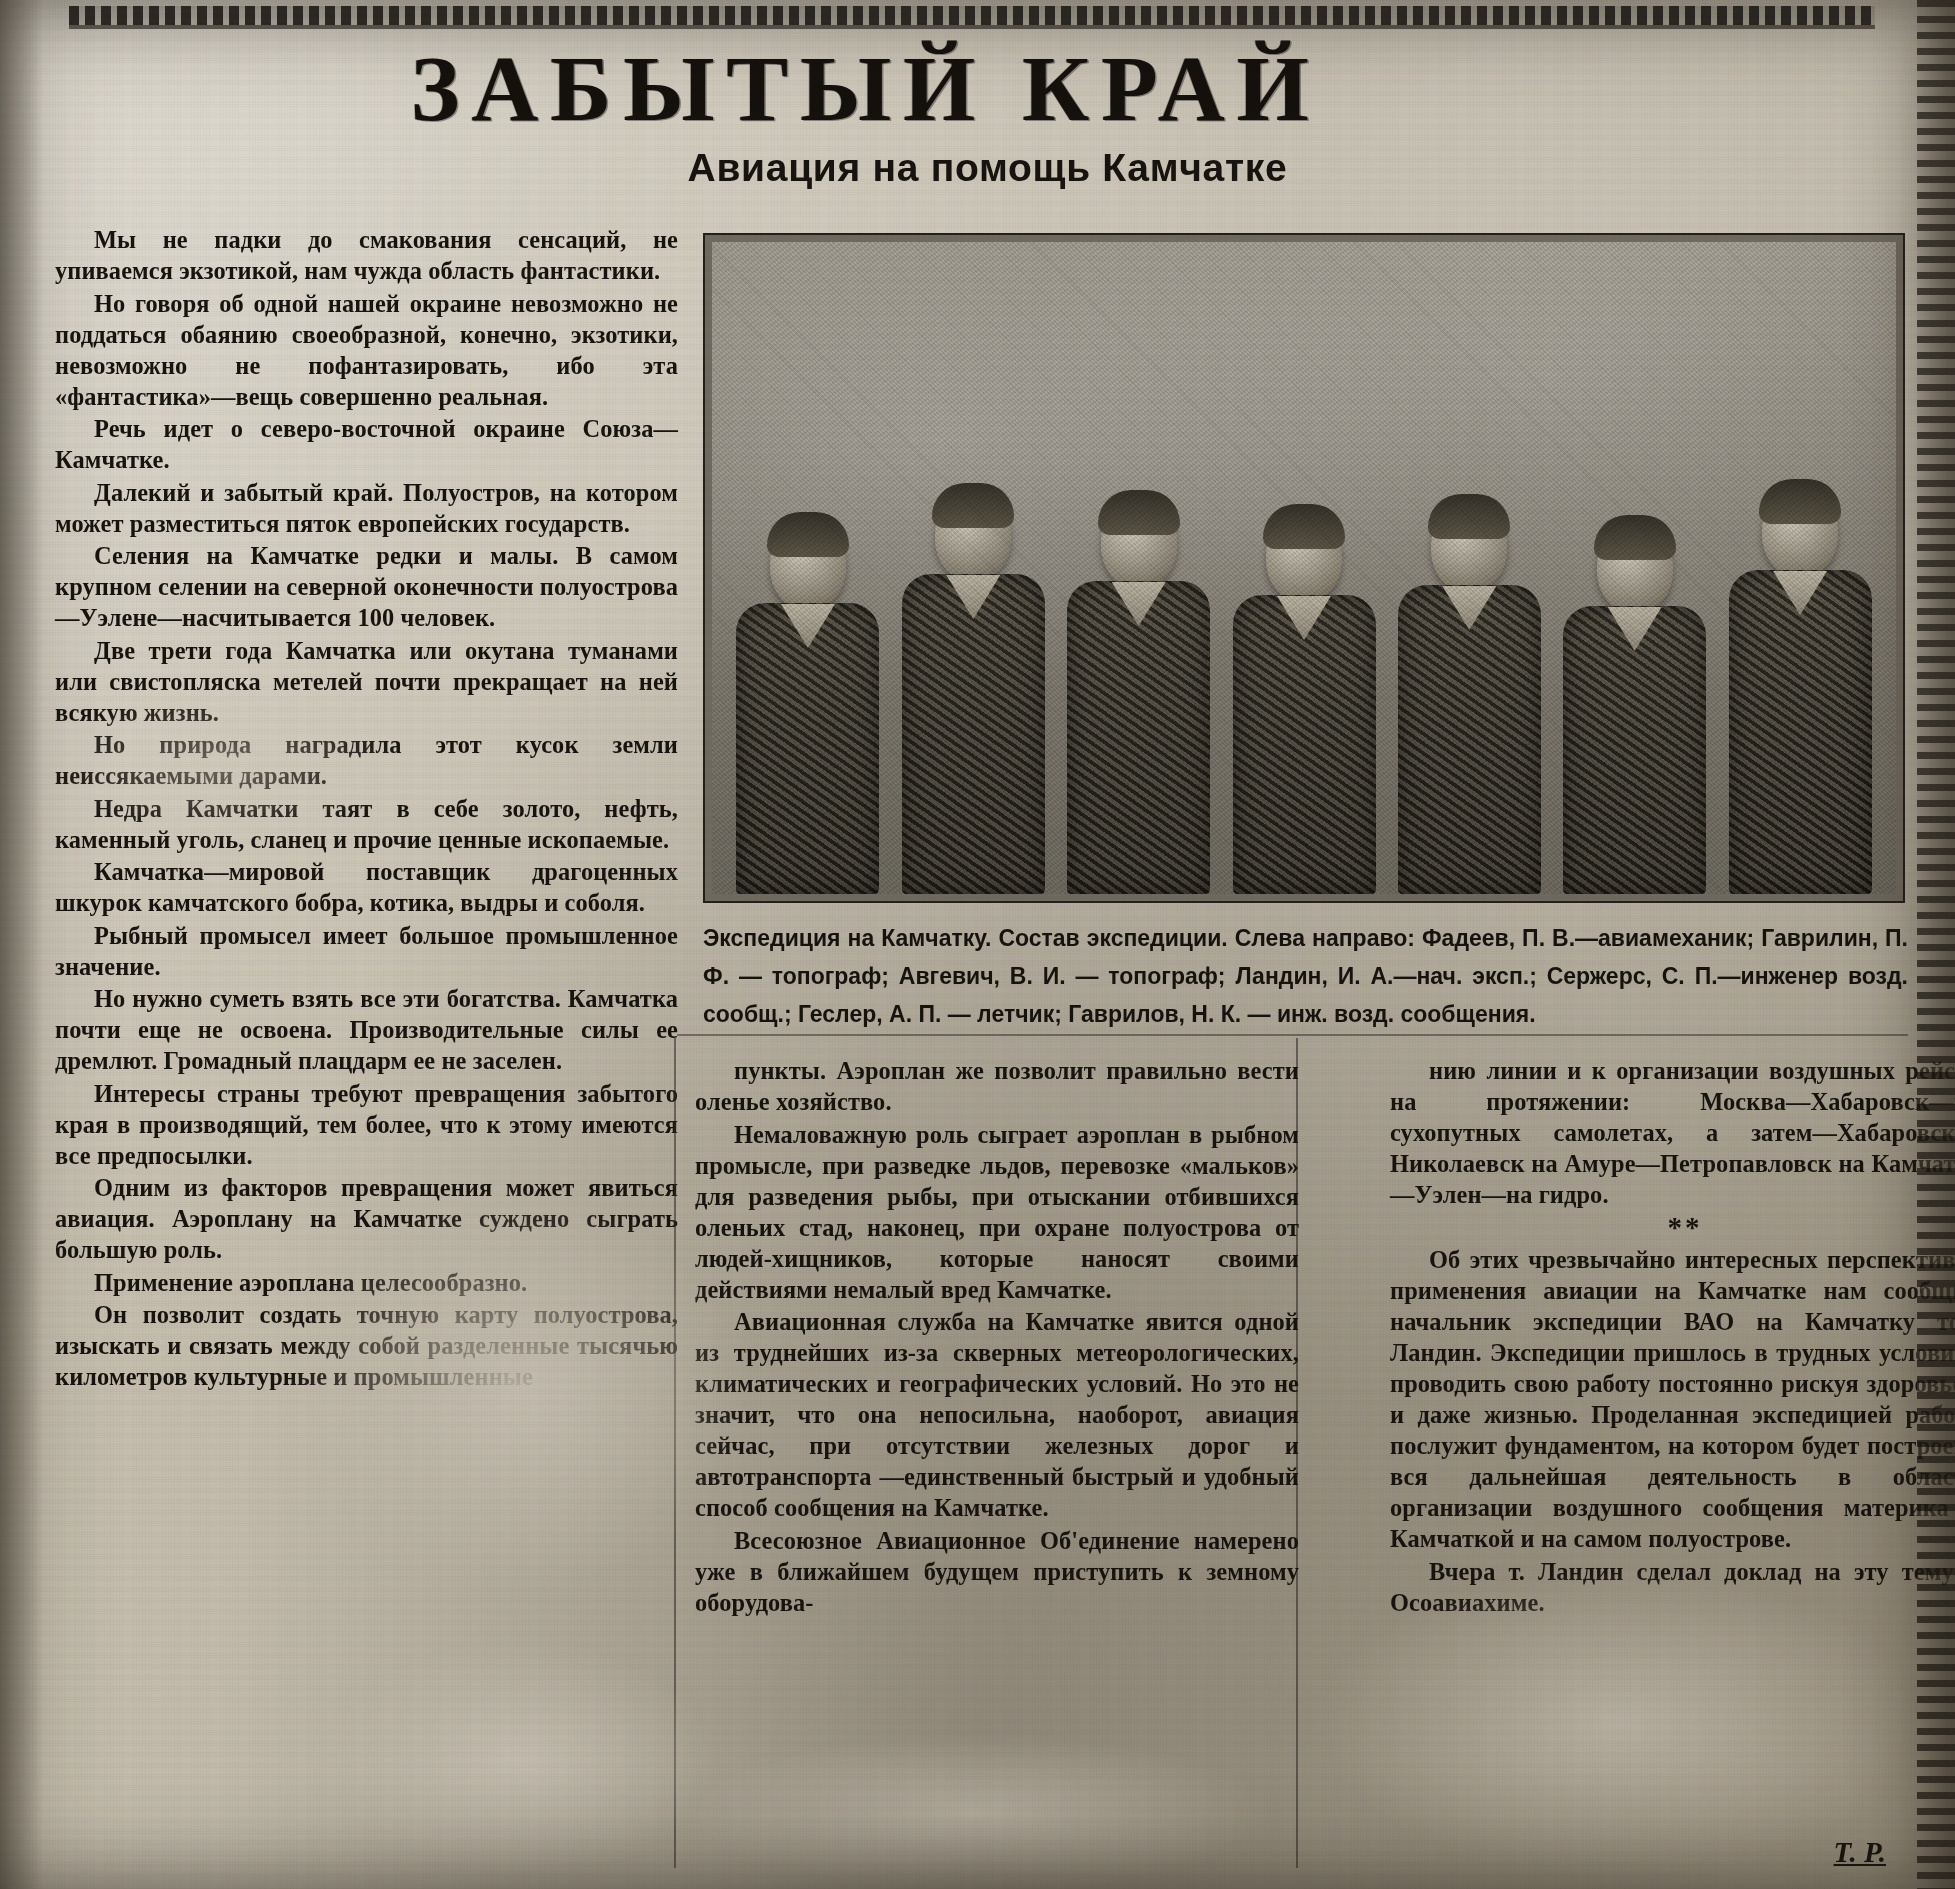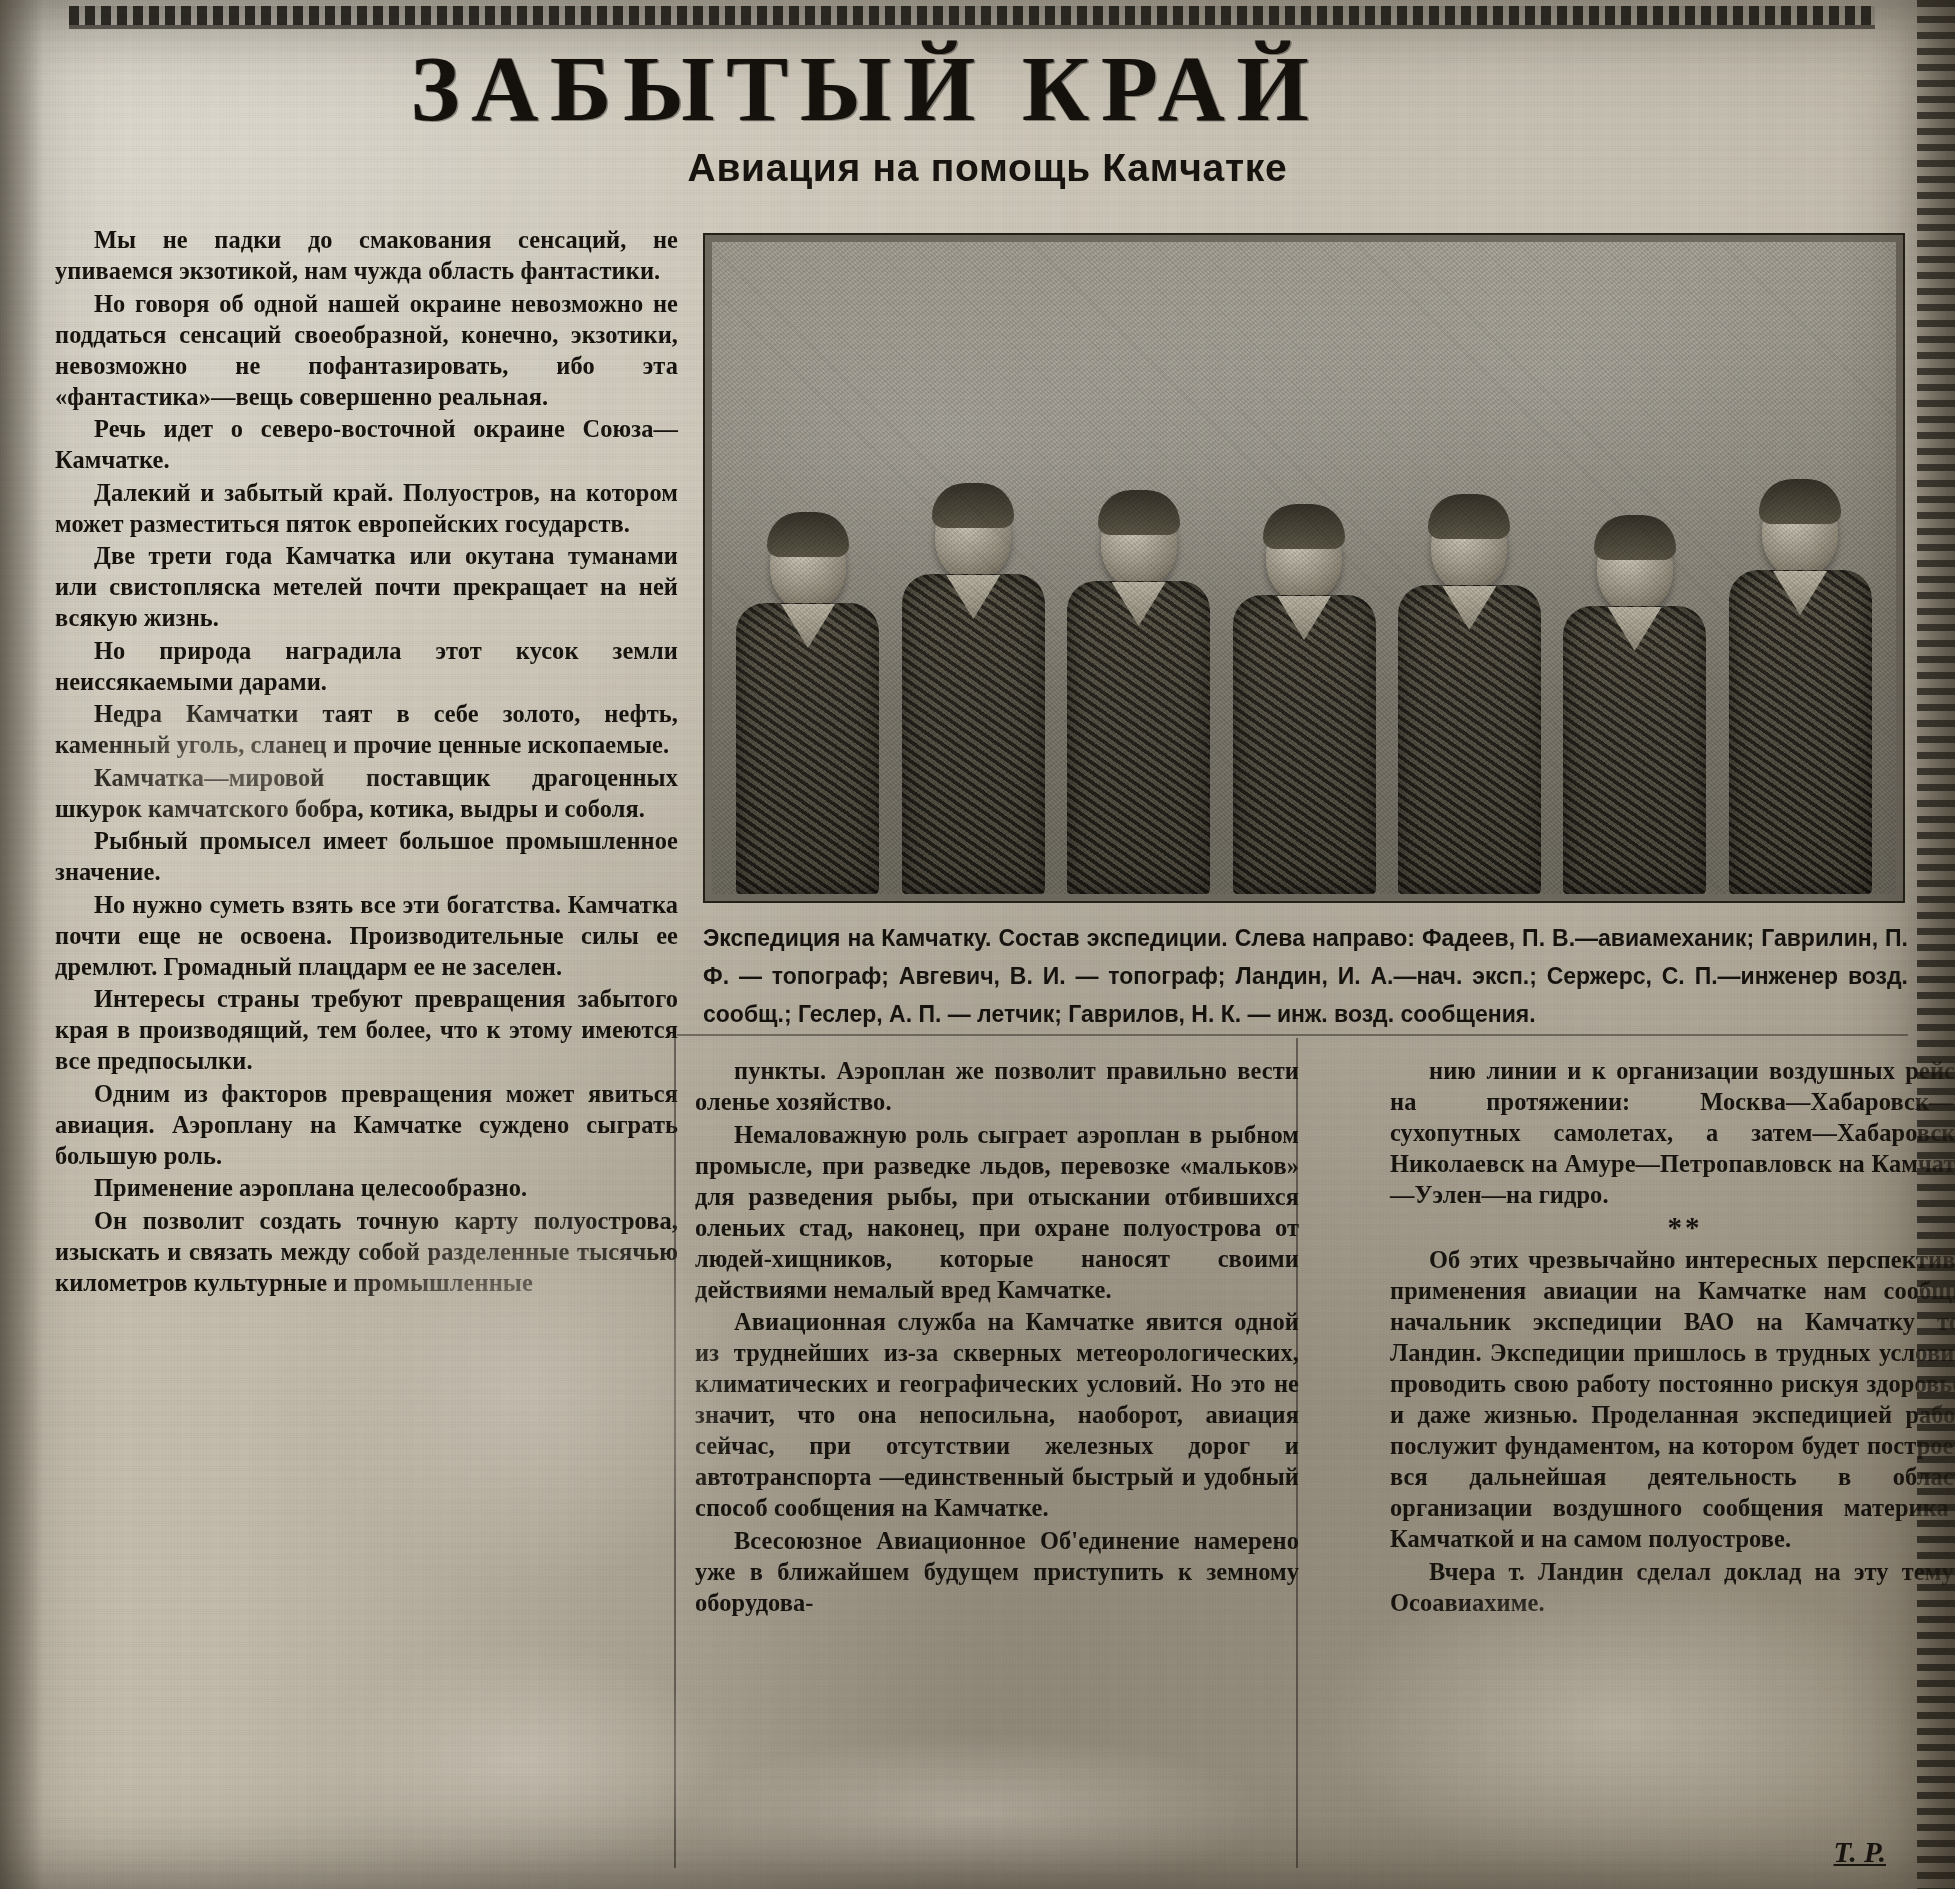--- a/index.html
+++ b/index.html
@@ -332,23 +332,24 @@
         </div>
       </div>
       <div class="noise"></div>
     </div>
   </div>
 
   <div class="caption">Экспедиция на Камчатку. Состав экспедиции. Слева направо: Фадеев, П. В.—авиамеханик; Гаврилин, П. Ф. — топограф; Авгевич, В. И. — топограф; Ландин, И. А.—нач. эксп.; Сержерс, С. П.—инженер возд. сообщ.; Геслер, А. П. — летчик; Гаврилов, Н. К. — инж. возд. сообщения.</div>
 
   <div class="col" id="col1">
     <p>Мы не падки до смакования сенсаций, не упиваемся экзотикой, нам чужда область фантастики.</p>
-    <p>Но говоря об одной нашей окраине невозможно не поддаться сенсаций своеобразной, конечно, экзотики, невозможно не пофантазировать, ибо эта «фантастика»—вещь совершенно реальная.</p>
+    <p>Но говоря об одной нашей окраине невозможно не поддаться обаянию своеобразной, конечно, экзотики, невозможно не пофантазировать, ибо эта «фантастика»—вещь совершенно реальная.</p>
     <p>Речь идет о северо-восточной окраине Союза—Камчатке.</p>
     <p>Далекий и забытый край. Полуостров, на котором может разместиться пяток европейских государств.</p>
+    <p>Селения на Камчатке редки и малы. В самом крупном селении на северной оконечности полуострова—Уэлене—насчитывается 100 человек.</p>
     <p>Две трети года Камчатка или окутана туманами или свистопляска метелей почти прекращает на ней всякую жизнь.</p>
     <p>Но природа наградила этот кусок земли неиссякаемыми дарами.</p>
     <p>Недра Камчатки таят в себе золото, нефть, каменный уголь, сланец и прочие ценные ископаемые.</p>
     <p>Камчатка—мировой поставщик драгоценных шкурок камчатского бобра, котика, выдры и соболя.</p>
     <p>Рыбный промысел имеет большое промышленное значение.</p>
     <p>Но нужно суметь взять все эти богатства. Камчатка почти еще не освоена. Производительные силы ее дремлют. Громадный плацдарм ее не заселен.</p>
     <p>Интересы страны требуют превращения забытого края в производящий, тем более, что к этому имеются все предпосылки.</p>
     <p>Одним из факторов превращения может явиться авиация. Аэроплану на Камчатке суждено сыграть большую роль.</p>
     <p>Применение аэроплана целесообразно.</p>
     <p>Он позволит создать точную карту полуострова, изыскать и связать между собой разделенные тысячью километров культурные и промышленные</p>

